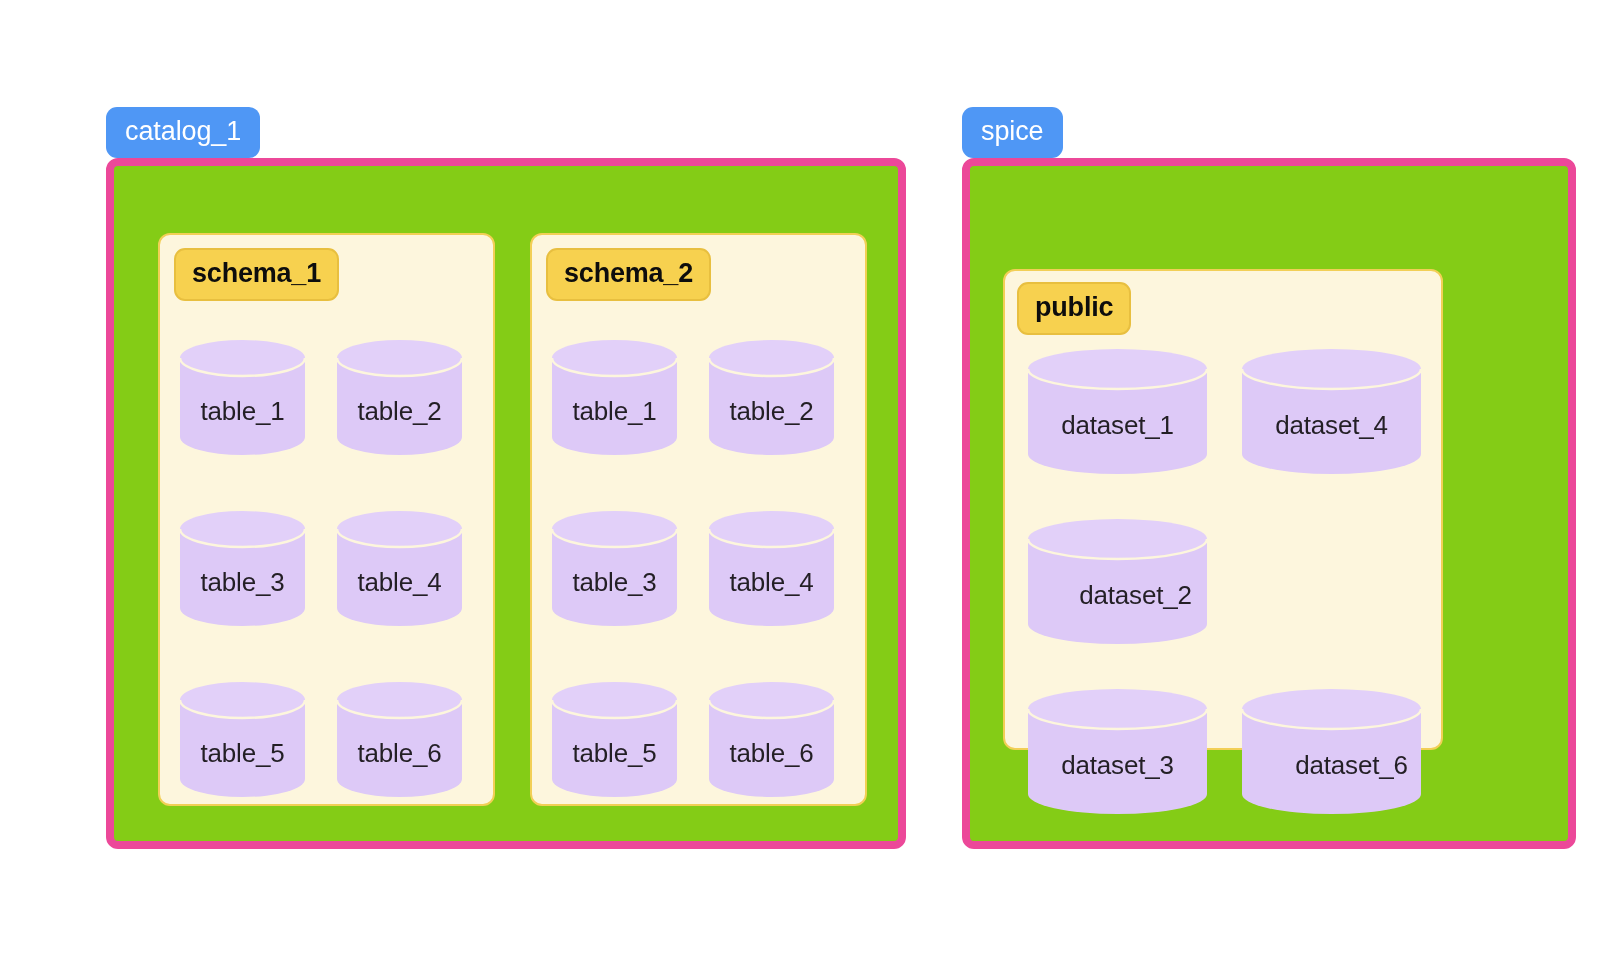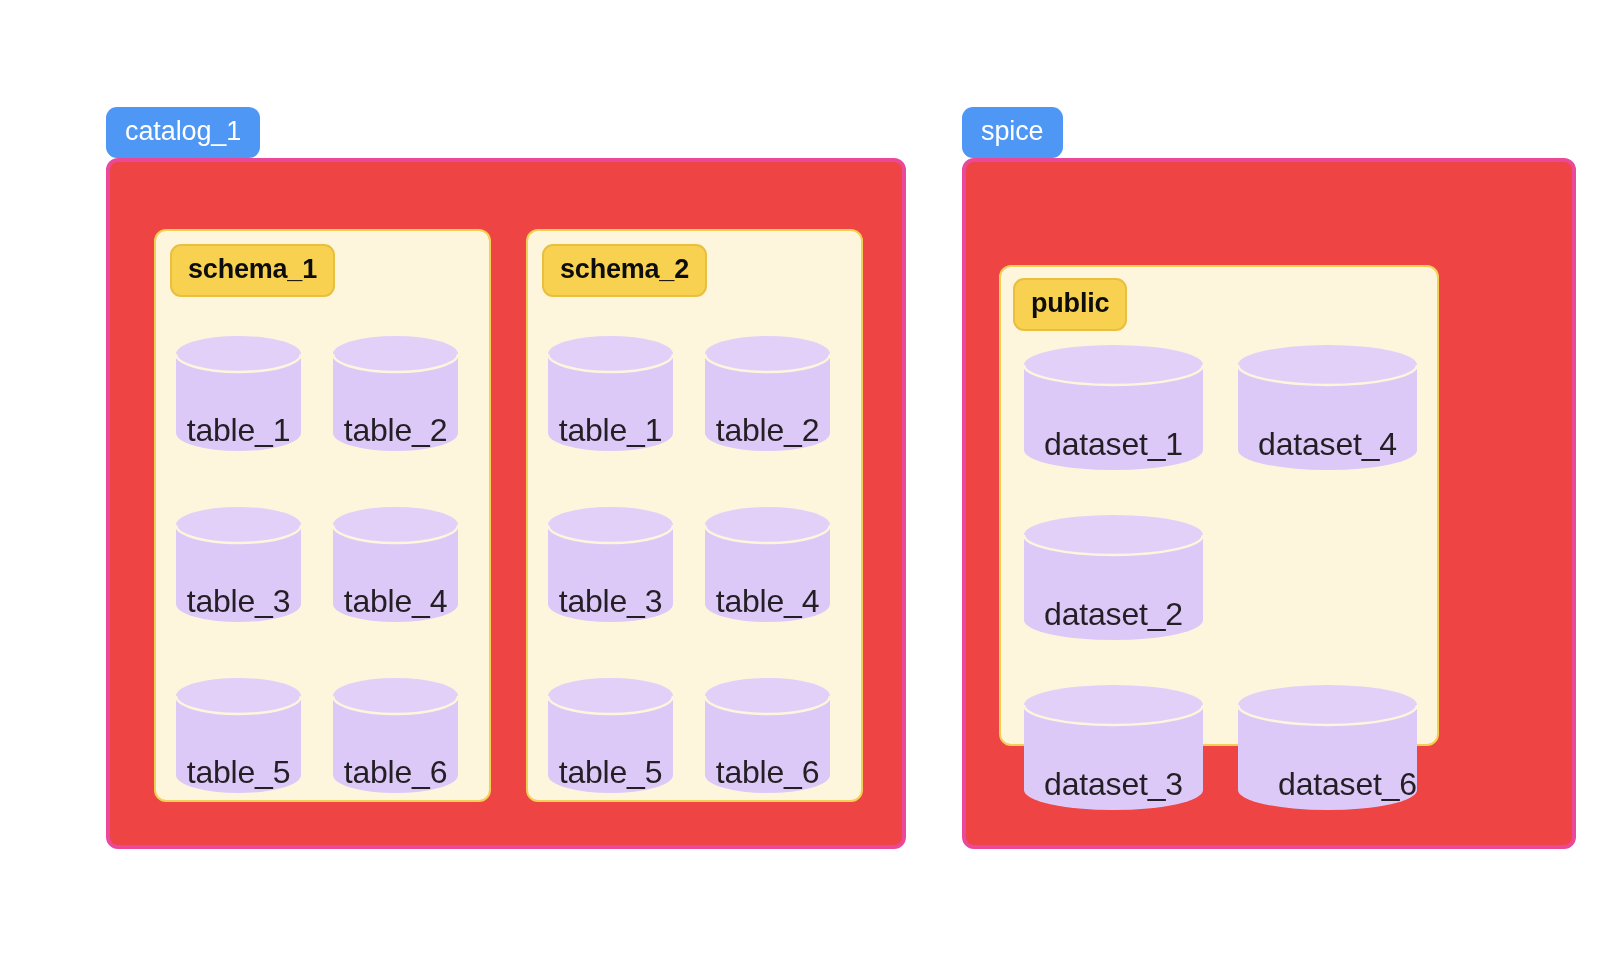--- a/index.html
+++ b/index.html
@@ -37,22 +37,22 @@
     line-height: 1;
     padding: 11px 19px 13px 19px;
     border-radius: 11px;
     white-space: nowrap;
     letter-spacing: -0.1px;
   }
 
   .group-box {
     position: absolute;
     left: 0;
-    background: #ef4444;
-    border: 4px solid #ec4899;
+    background: #84cc16;
+    border: 8px solid #ec4899;
     border-radius: 12px;
     box-sizing: border-box;
   }
 
   
   .schema {
     position: absolute;
     background: #fdf6dd;
     border: 2px solid #f2cf56;
     border-radius: 12px;
@@ -83,25 +83,24 @@
     left: 0;
     top: 0;
     display: block;
   }
   .cyl-label {
     position: absolute;
     left: 0;
     width: 100%;
     text-align: center;
     color: #231f25;
-    font-size: 32px;
+    font-size: 26px;
     line-height: 1;
     white-space: nowrap;
     letter-spacing: -0.2px;
-    margin-top: 20px;
   }
 </style>
 </head>
 <body>
 
 <div class="canvas">
 
   <div class="group" style="left:106px; top:107px; width:800px; height:742px;">
 
     <div class="group-badge">catalog_1</div>
@@ -247,21 +246,21 @@
 
         <div class="cyl" style="left:237px; top:78px; width:179px; height:125px;">
           <svg width="179" height="125" viewBox="0 0 179 125">
             <path d="M0,20 L0,105 A89.5,20 0 0 0 179,105 L179,20 Z" fill="#ddc9f7"></path>
             <ellipse cx="89.5" cy="20" rx="89.5" ry="20" fill="#e2d0f9"></ellipse>
             <path d="M0,20 A89.5,20 0 0 0 179,20" fill="none" stroke="#fdf6dd" stroke-width="2.5"></path>
           </svg>
           <div class="cyl-label" style="top:63px;">dataset_4</div>
         </div>
 
-        <div class="cyl" style="left:23px; top:248px; width:179px; height:125px;">
+        <div class="cyl" style="left:23px; top:248px; width:179px; height:125px;padding-left:36px;">
           <svg width="179" height="125" viewBox="0 0 179 125">
             <path d="M0,20 L0,105 A89.5,20 0 0 0 179,105 L179,20 Z" fill="#ddc9f7"></path>
             <ellipse cx="89.5" cy="20" rx="89.5" ry="20" fill="#e2d0f9"></ellipse>
             <path d="M0,20 A89.5,20 0 0 0 179,20" fill="none" stroke="#fdf6dd" stroke-width="2.5"></path>
           </svg>
           <div class="cyl-label" style="top:63px;">dataset_2</div>
         </div>
 
 
         <div class="cyl" style="left:23px; top:418px; width:179px; height:125px;">

